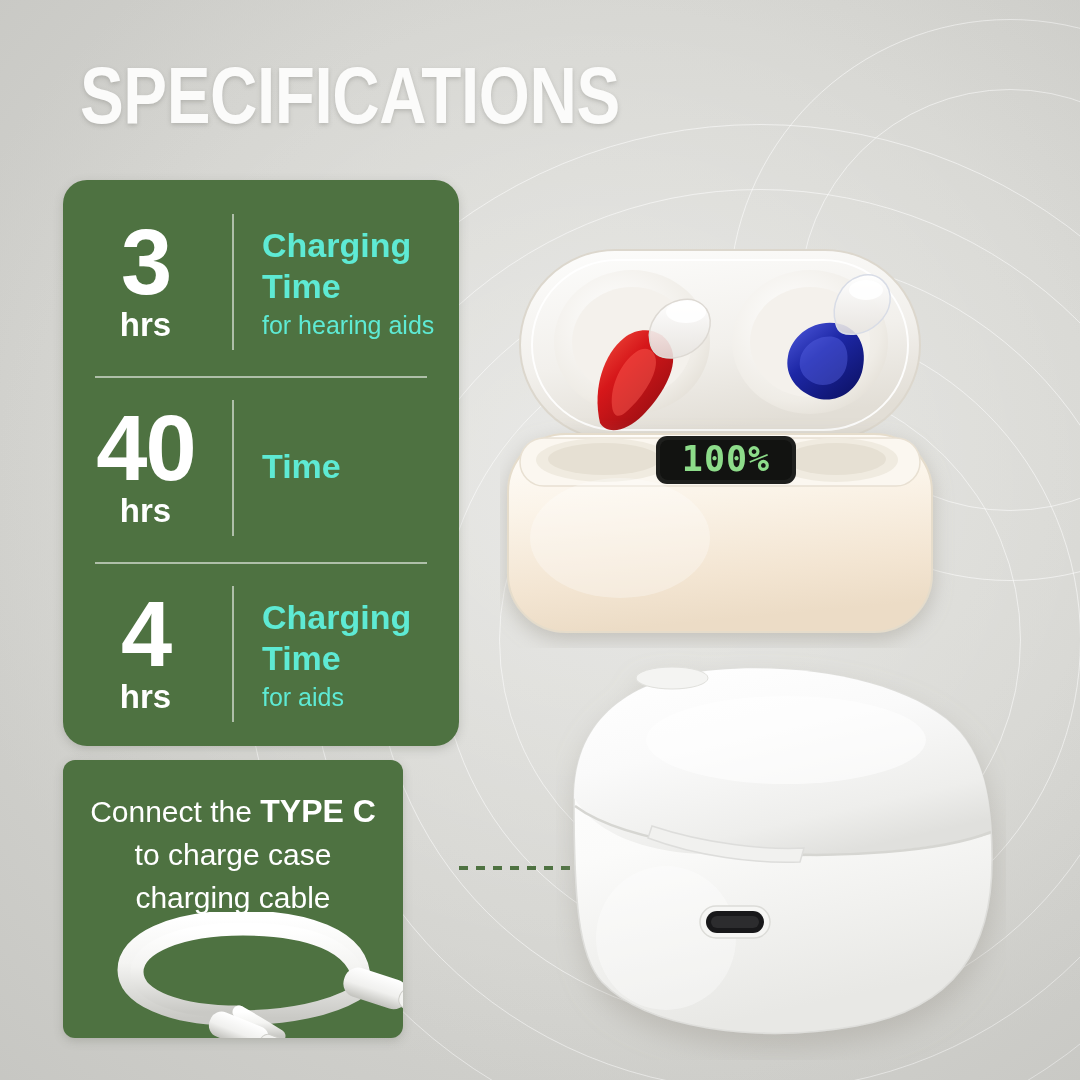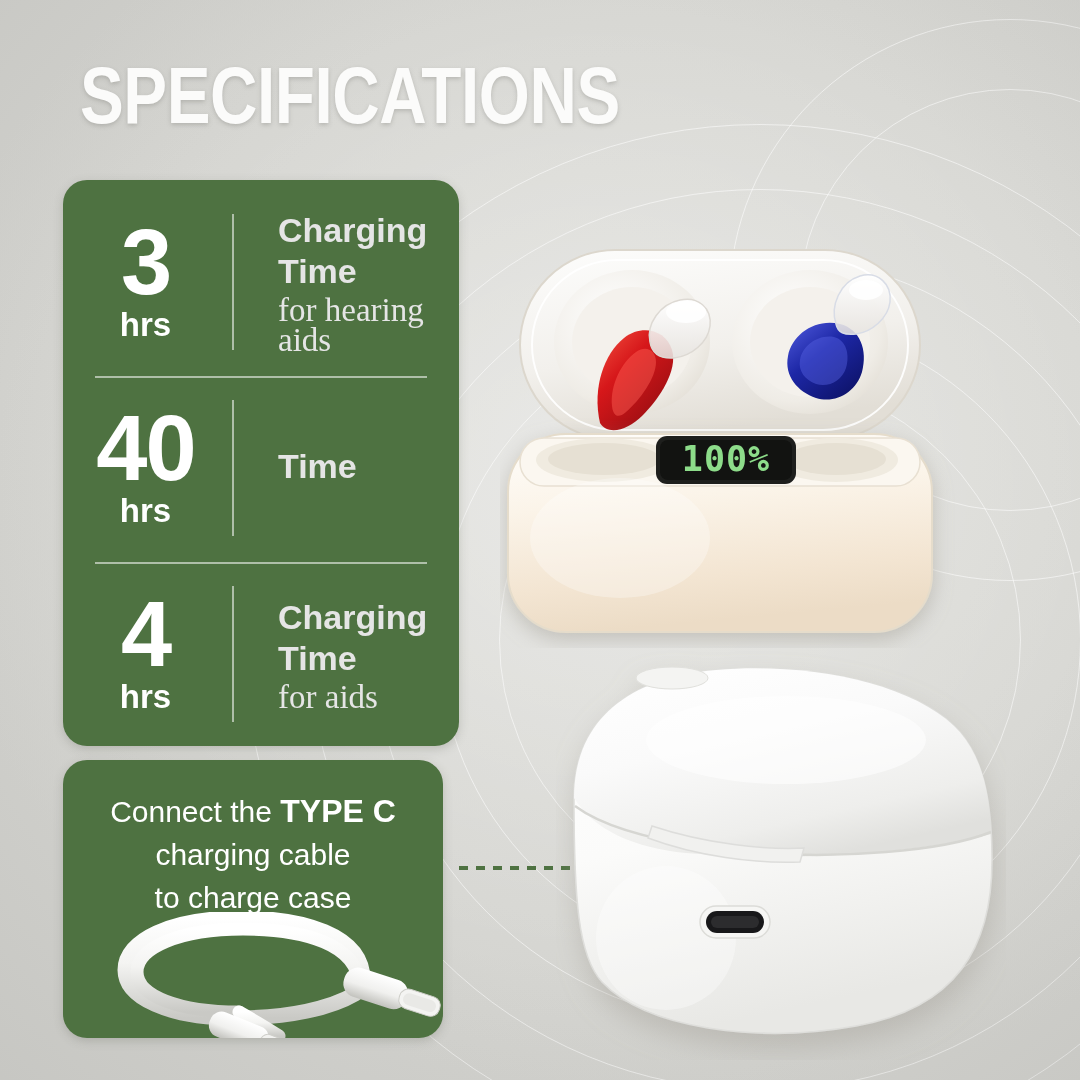--- a/index.html
+++ b/index.html
@@ -60,23 +60,24 @@
   }
   #spec-card {
     left: 63px;
     top: 180px;
     width: 396px;
     height: 566px;
   }
   #cable-card {
     left: 63px;
     top: 760px;
-    width: 380px;
+    width: 340px;
     height: 278px;
     overflow: hidden;
+    border-radius: 12px;
   }
 
   
   .spec-row {
     position: absolute;
     left: 0;
     right: 0;
     display: flex;
     align-items: center;
   }
@@ -105,34 +106,33 @@
   }
   .vdiv {
     width: 2px;
     align-self: stretch;
     margin: 22px 0;
     background: rgba(255,255,255,0.55);
     flex: 0 0 2px;
   }
   .label-col {
     flex: 1;
-    padding-left: 44px;
-    color: #e5e5e5;
+    padding-left: 28px;
+    color: #5eead4;
   }
   .lab-main {
     font-size: 34px;
     line-height: 41px;
     font-weight: bold;
   }
   .lab-sub {
-    font-size: 33px;
+    font-size: 25px;
     line-height: 30px;
     font-weight: normal;
     margin-top: 3px;
-    font-family: Liberation Serif, serif;
   }
   .hdiv {
     position: absolute;
     left: 32px;
     width: 332px;
     height: 2px;
     background: rgba(255,255,255,0.55);
   }
   .hdiv.d0 { top: 196px; }
   .hdiv.d1 { top: 382px; }
@@ -229,22 +229,22 @@
         <div class="lab-main">Charging</div>
         <div class="lab-main">Time</div>
         <div class="lab-sub">for aids</div>
       </div>
     </div>
   </div>
 
   <div class="card" id="cable-card">
     <div class="cable-text">
       <div><span>Connect the </span><b>TYPE C</b></div>
+      <div>to charge case</div>
       <div>charging cable</div>
-      <div>to charge case</div>
     </div>
 
     <div class="cable-wrap">
       <svg viewBox="0 0 396 130" width="396" height="130">
         <defs>
           <linearGradient id="cbl" x1="0" y1="0" x2="0" y2="1">
             <stop offset="0%" stop-color="#ffffff"></stop>
             <stop offset="45%" stop-color="#f4f4f2"></stop>
             <stop offset="100%" stop-color="#c9c9c5"></stop>
           </linearGradient>

